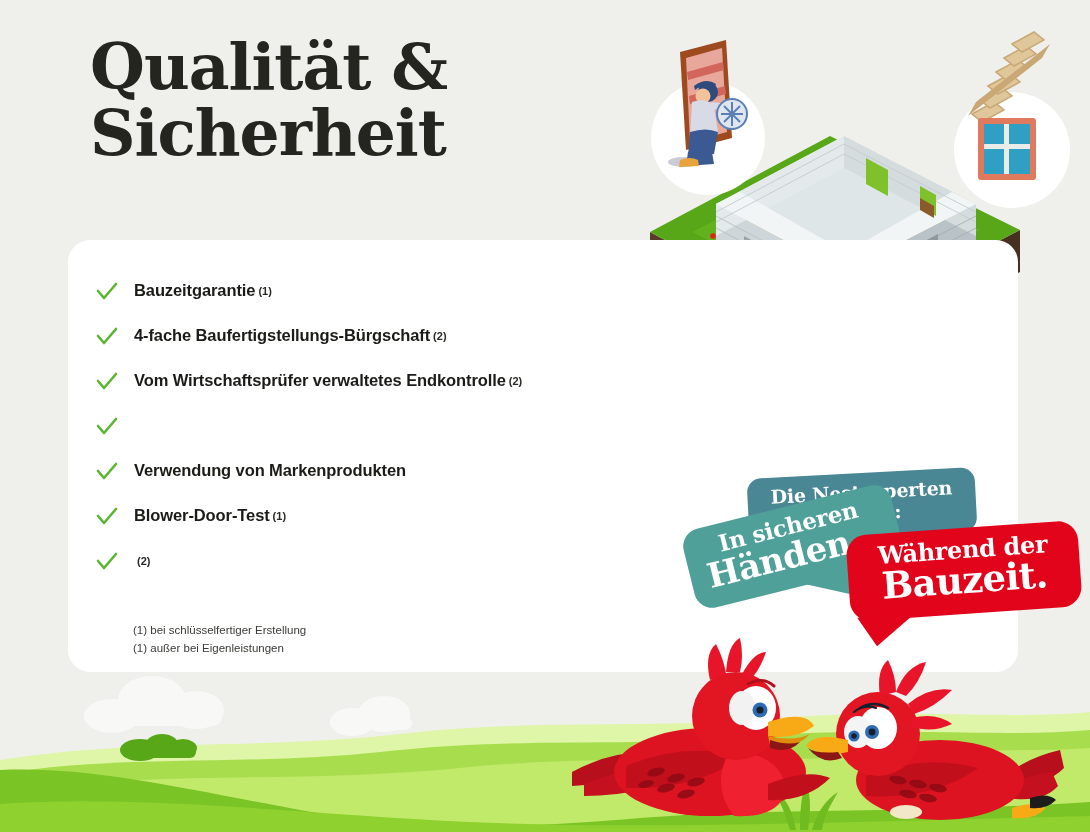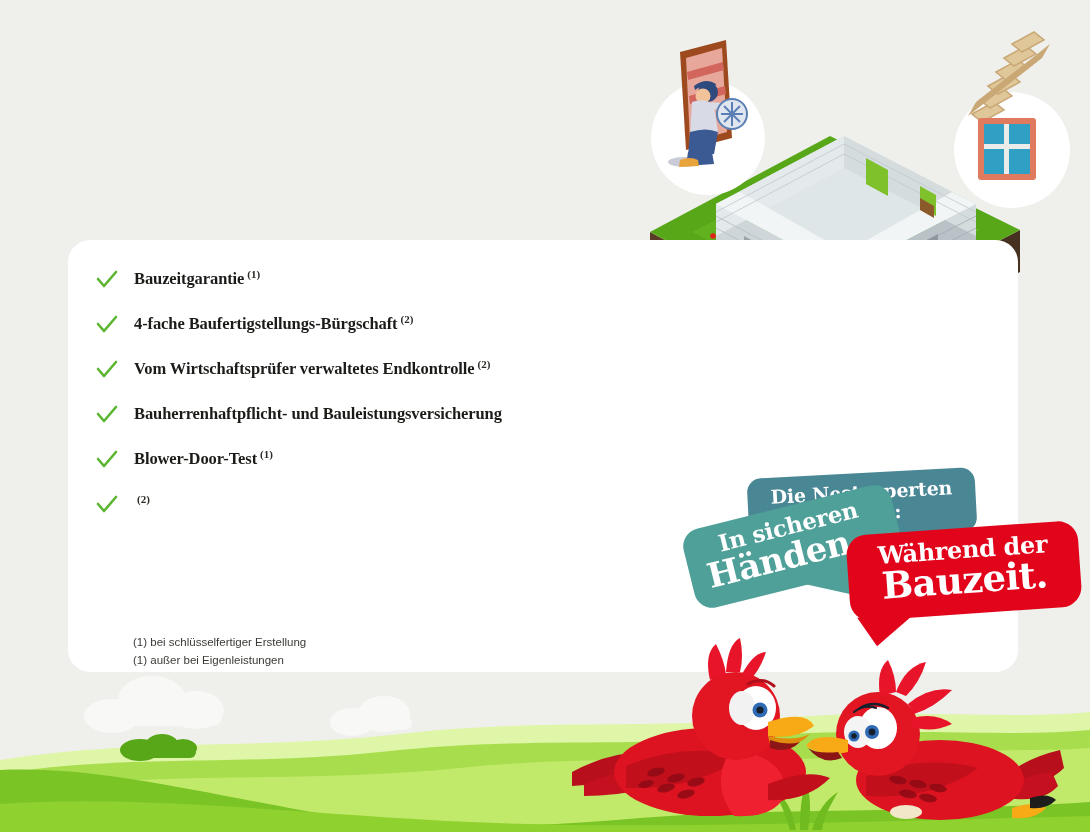--- a/index.html
+++ b/index.html
@@ -29,30 +29,30 @@
     font-family:"DejaVu Serif", serif;
     font-weight:bold;
     font-size:63px;line-height:1.05;
     letter-spacing:-1px;
     color:#25251f;
     white-space:pre-line;
   }
 
   
   .list{position:absolute;left:96px;top:268px;width:560px;}
-  .row{display:flex;align-items:flex-start;height:45px;font-family:Liberation Serif, serif;}
+  .row{display:flex;align-items:center;height:45px;}
   .tick{width:38px;flex:0 0 38px;padding-top:2px;}
   .tick svg{display:block;}
   .itemtext{
     font-size:16.5px;font-weight:bold;color:#1b1b18;
     letter-spacing:-.1px;line-height:1.2;padding-top:1px;
     white-space:nowrap;
   }
   .sup{font-size:11px;font-weight:bold;color:#2a2a26;margin-left:3px;}
-  .notes{position:absolute;left:133px;top:622px;font-size:11.5px;color:#3a3a36;line-height:1.55;margin-top:12px;}
+  .notes{position:absolute;left:133px;top:622px;font-size:11.5px;color:#3a3a36;line-height:1.55;}
 
   
   .bubble{position:absolute;color:#fff;text-align:center;}
   .bubble .inner{position:relative;border-radius:16px;padding:10px 18px;}
   .bub-slab{font-family:"DejaVu Serif", serif;font-weight:bold;}
 
   .bub-dark{left:748px;top:473px;transform:rotate(-3deg);z-index:6;}
   .bub-dark .inner{background:#4a8795;border-radius:14px;width:208px;padding:9px 10px 12px;}
   .bub-dark .l1{font-size:19px;line-height:1.06;letter-spacing:-.2px;}
   .bub-dark .l2{font-size:19px;line-height:1.2;}
@@ -275,20 +275,22 @@
         <polygon fill="#23262a" points="318,262 330,252 274,308 264,318"></polygon>
         <polygon fill="#d7a33a" points="330,252 340,262 330,270 322,260"></polygon>
         <polygon fill="#f2e3bd" points="264,318 274,308 268,328"></polygon>
         <polygon fill="#e8a33a" points="266,320 272,314 268,328"></polygon>
       </g>
     </g>
   </svg>
 
   <div class="card"></div>
 
+  <div class="title">Qualität &amp;
+Sicherheit</div>
 
   <div class="list">
 
     <div class="row">
       <span class="tick">
         <svg width="22" height="20" viewBox="0 0 22 20">
             <path d="M2,9 L8,16 L20,2" stroke="#5cb531" stroke-width="2.6" fill="none" stroke-linecap="round" stroke-linejoin="round"></path>
           </svg>
       </span>
       <span class="itemtext">Bauzeitgarantie</span>
@@ -314,24 +316,32 @@
       <span class="itemtext">Vom Wirtschaftsprüfer verwaltetes Endkontrolle</span>
       <span class="sup">(2)</span>
     </div>
 
     <div class="row">
       <span class="tick">
         <svg width="22" height="20" viewBox="0 0 22 20">
             <path d="M2,9 L8,16 L20,2" stroke="#5cb531" stroke-width="2.6" fill="none" stroke-linecap="round" stroke-linejoin="round"></path>
           </svg>
       </span>
-      <span class="itemtext">Bauherrenhaftpflicht- und Bauleistungsversicherung</span>
       <span class="sup"></span>
     </div>
 
+    <div class="row">
+      <span class="tick">
+        <svg width="22" height="20" viewBox="0 0 22 20">
+            <path d="M2,9 L8,16 L20,2" stroke="#5cb531" stroke-width="2.6" fill="none" stroke-linecap="round" stroke-linejoin="round"></path>
+          </svg>
+      </span>
+      <span class="itemtext">Verwendung von Markenprodukten</span>
+      <span class="sup"></span>
+    </div>
 
     <div class="row">
       <span class="tick">
         <svg width="22" height="20" viewBox="0 0 22 20">
             <path d="M2,9 L8,16 L20,2" stroke="#5cb531" stroke-width="2.6" fill="none" stroke-linecap="round" stroke-linejoin="round"></path>
           </svg>
       </span>
       <span class="itemtext">Blower-Door-Test</span>
       <span class="sup">(1)</span>
     </div>

